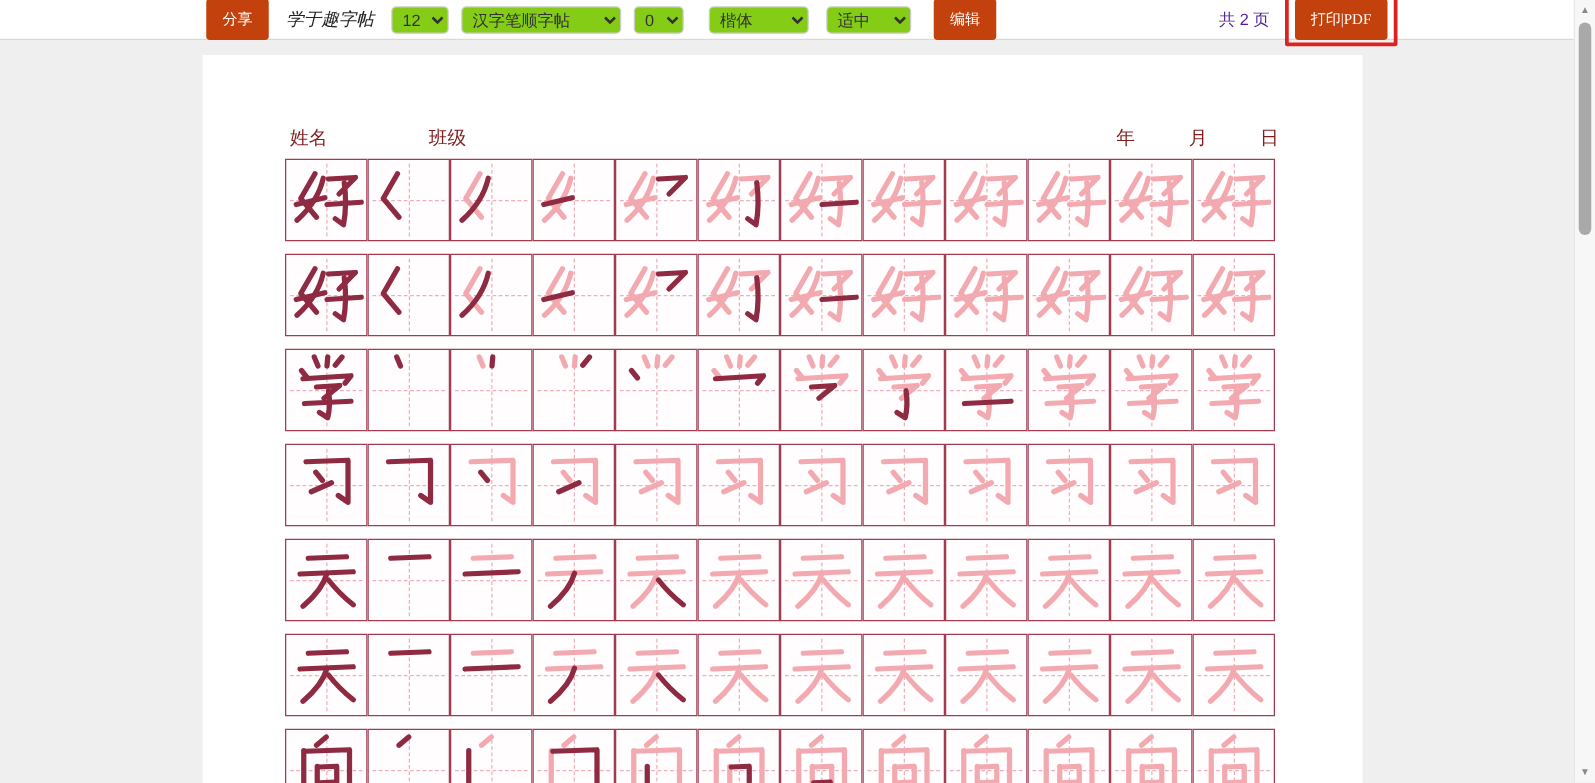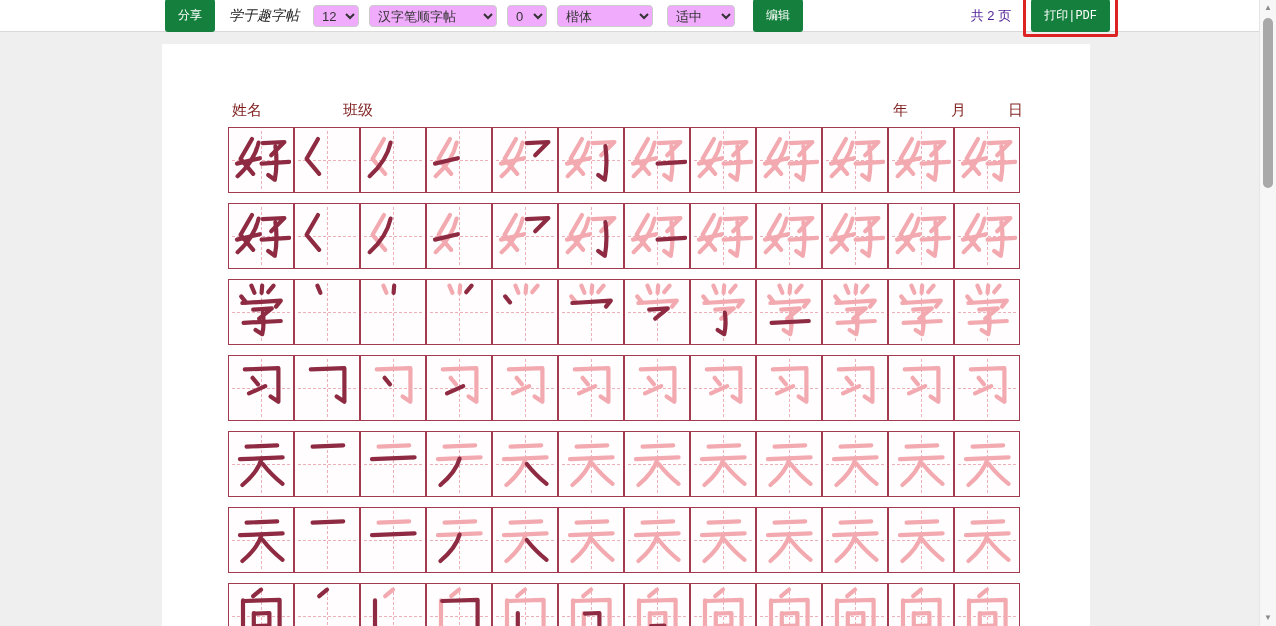--- a/index.html
+++ b/index.html
@@ -14,42 +14,42 @@
     position: absolute; top: 0; left: 0; right: 0;
     height: 32px;
     background: #ffffff;
     border-bottom: 1px solid #d9d9d9;
     display: flex; align-items: center;
     padding-left: 165px;
     box-sizing: border-box;
     z-index: 5;
   }
   .btn-blue {
-    background: #15803d; color: #ffffff;
+    background: #c2410c; color: #ffffff;
     border: none; border-radius: 3px;
     font-size: 12px; padding: 8px 13px;
     cursor: pointer;
-    font-family: Liberation Mono, monospace;
+    font-family: Liberation Serif, serif;
   }
   .app-title {
     font-size: 14px; color: #222222;
     margin: 0 14px 0 14px; white-space: nowrap; font-style: italic;
   }
   .toolbar select {
     font-size: 13px; color: #333;
-    background: #f0abfc;
+    background: #84cc16;
     border: 1px solid #cccccc; border-radius: 4px;
     padding: 2px 4px; height: 22px;
     margin-right: 10px;
     font-family: "Liberation Sans", sans-serif;
   }
   .sel-count  { width: 46px; }
   .sel-type   { width: 128px; }
   .sel-num    { width: 40px; }
-  .sel-font   { width: 96px; margin-left: 0; }
+  .sel-font   { width: 80px; margin-left: 10px; }
   .sel-space  { width: 68px; margin-left: 4px; }
   .edit-btn { margin-left: 8px; }
   .toolbar-right {
     margin-left: auto; margin-right: 158px;
     display: flex; align-items: center;
   }
   .pages-info { font-size: 13px; color: #4c1d95; margin-right: 12px; white-space: nowrap; }
   .print-highlight {
     border: 3px solid #dd2222;
     border-radius: 2px;

